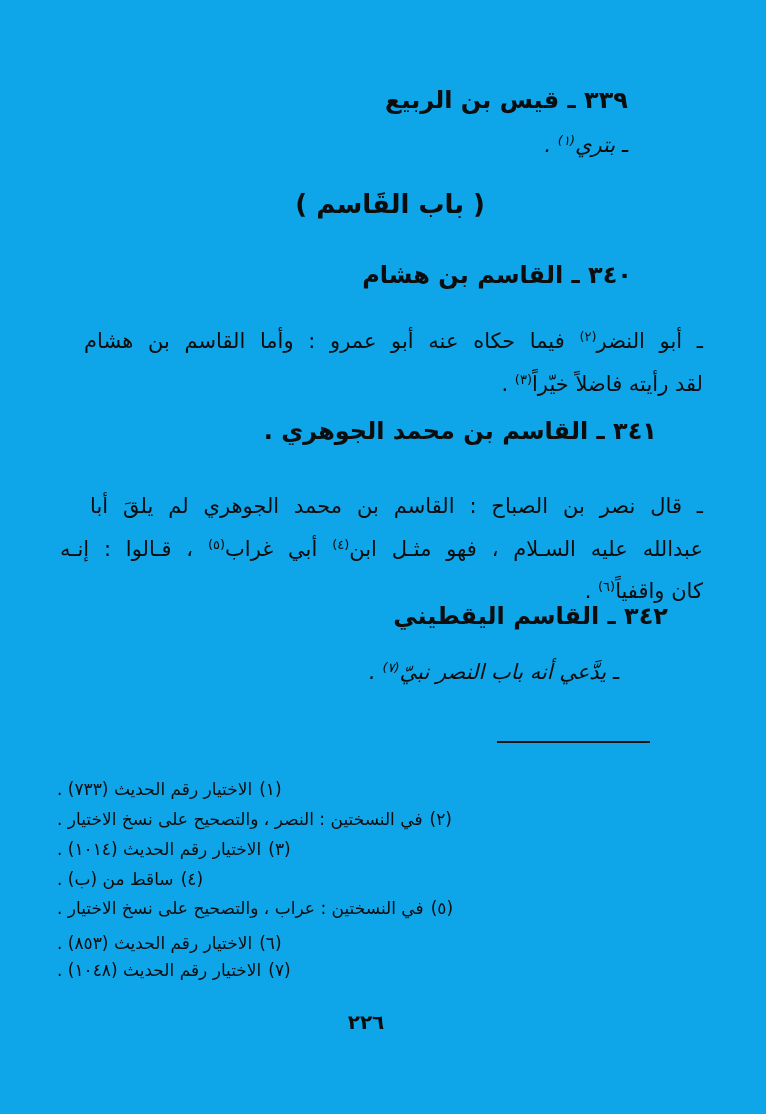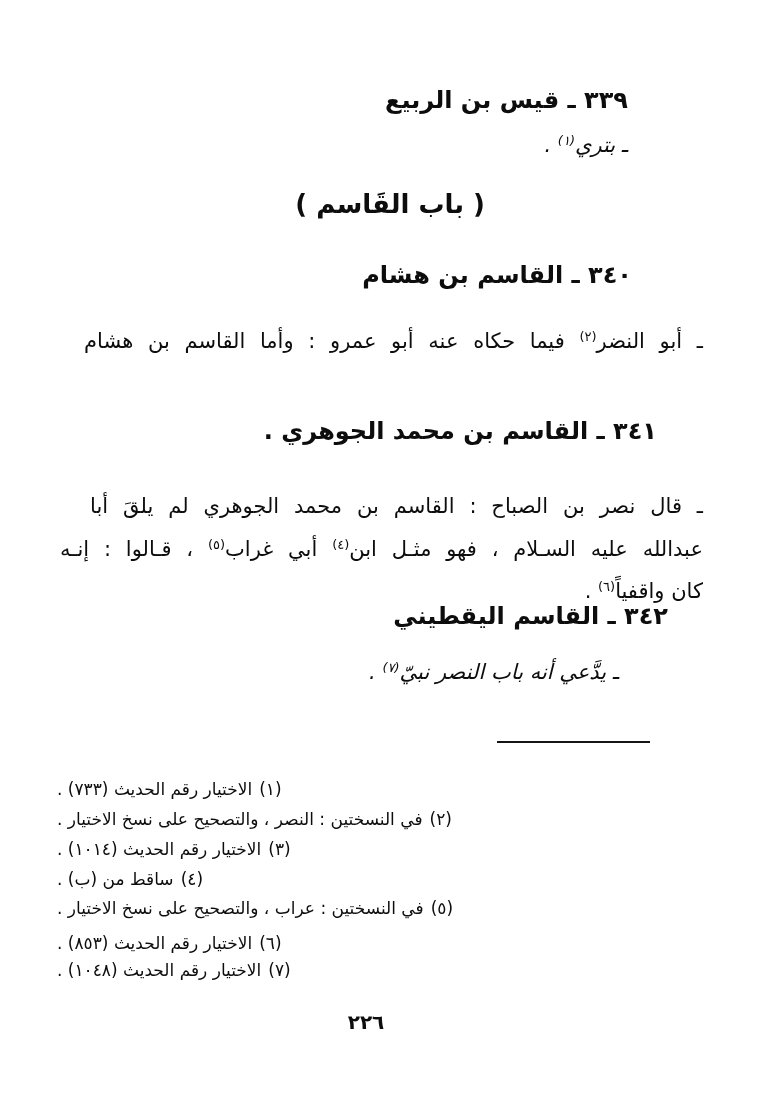--- a/index.html
+++ b/index.html
@@ -1,21 +1,21 @@
 <!DOCTYPE html>
 <html lang="ar" dir="rtl"><head>
 <meta charset="utf-8">
 <style>
   html, body { margin: 0; padding: 0; background: #e8e8e8; }
   .page {
     position: relative;
     width: 766px;
     height: 1114px;
     margin: 0 auto;
-    background: #ffffff;
+    background: #0ea5e9;
     color: #0d0d0d;
     font-family: "DejaVu Sans", sans-serif;
     direction: rtl;
     overflow: hidden;
   }
   .abs { position: absolute; }
   .entry-heading {
     font-size: 24px;
     font-weight: bold;
     white-space: nowrap;
@@ -79,20 +79,21 @@
   <div class="abs entry-heading" style="top:86px; right:138px;">٣٣٩ ـ قيس بن الربيع</div>
 
   <div class="abs body-line" style="top:133px; right:138px;"><span>ـ بتري</span><sup class="fnref">(١)</sup><span> .</span></div>
 
   <div class="abs chapter-heading" style="top:189px; right:281px;">( باب القَاسم )</div>
 
   <div class="abs entry-heading" style="top:261px; right:134px;">٣٤٠ ـ القاسم بن هشام</div>
 
   <div class="abs para" style="top:318px;">
     <div class="line fill" style="padding-left:24px;"><span>ـ أبو النضر</span><sup class="fnref">(٢)</sup><span> فيما حكاه عنه أبو عمرو : وأما القاسم بن هشام</span></div>
+    <div class="line"><span>لقد رأيته فاضلاً خيّراً</span><sup class="fnref">(٣)</sup><span> .</span></div>
   </div>
 
   <div class="abs entry-heading" style="top:417px; right:109px;">٣٤١ ـ القاسم بن محمد الجوهري .</div>
 
   <div class="abs para" style="top:488px;">
     <div class="line fill" style="padding-left:30px;"><span>ـ قال نصر بن الصباح : القاسم بن محمد الجوهري لم يلقَ أبا</span></div>
     <div class="line fill"><span>عبدالله عليه السـلام ، فهو مثـل ابن</span><sup class="fnref">(٤)</sup><span> أبي غراب</span><sup class="fnref">(٥)</sup><span> ، قـالوا : إنـه</span></div>
     <div class="line"><span>كان واقفياً</span><sup class="fnref">(٦)</sup><span> .</span></div>
   </div>
 

